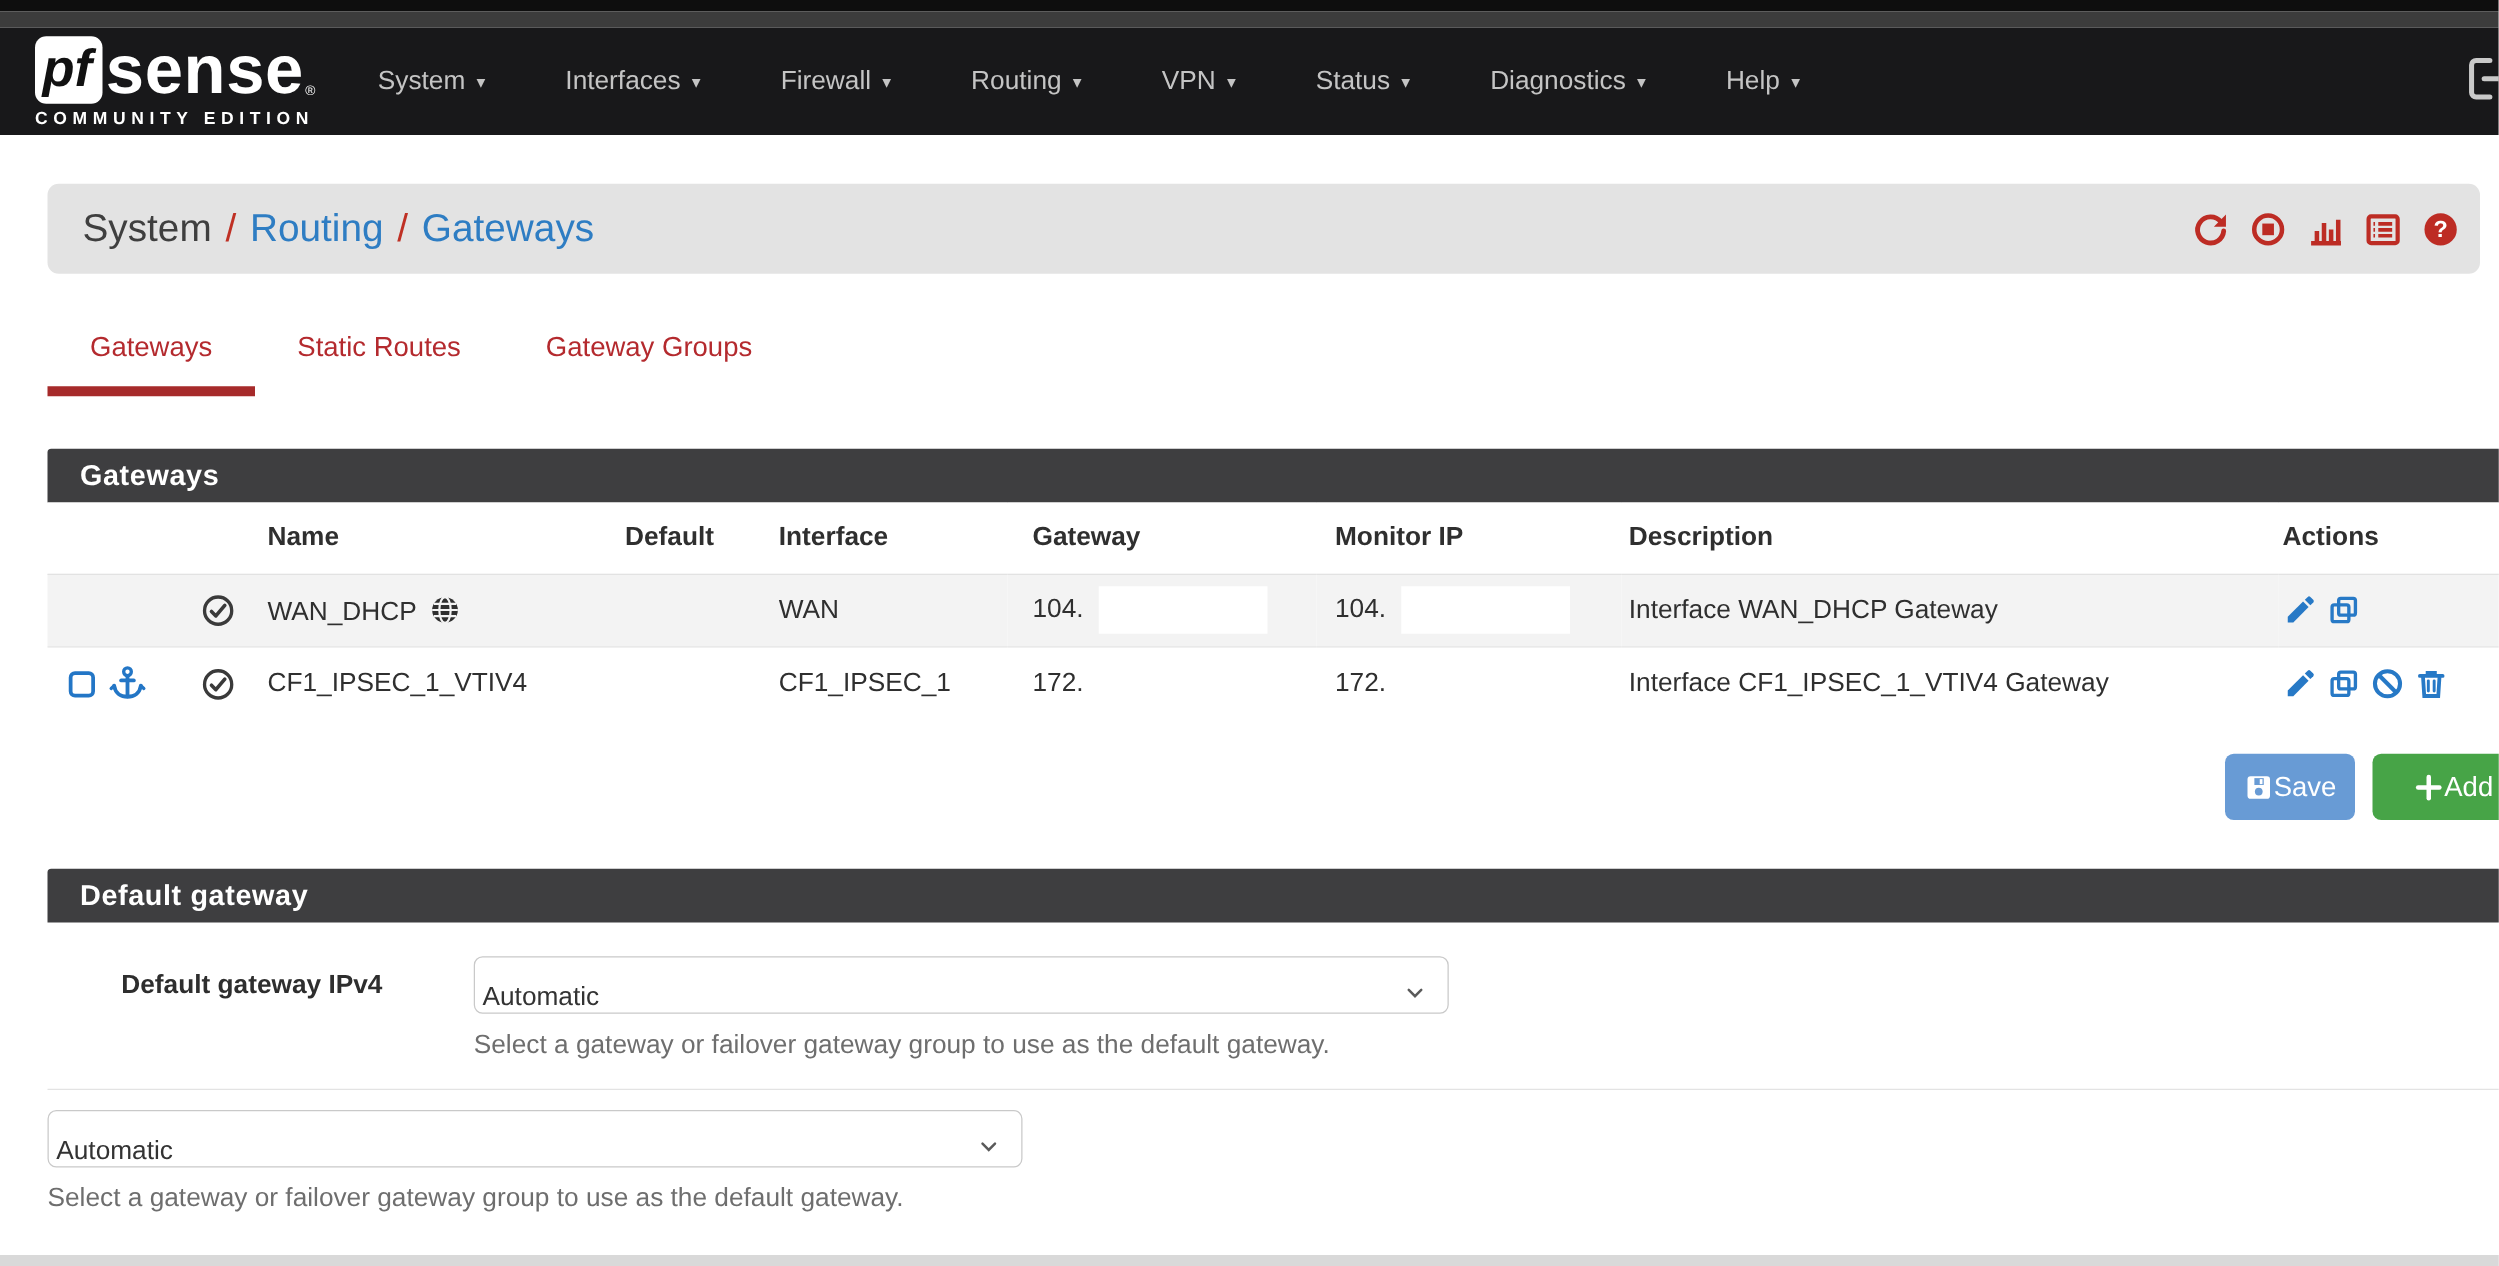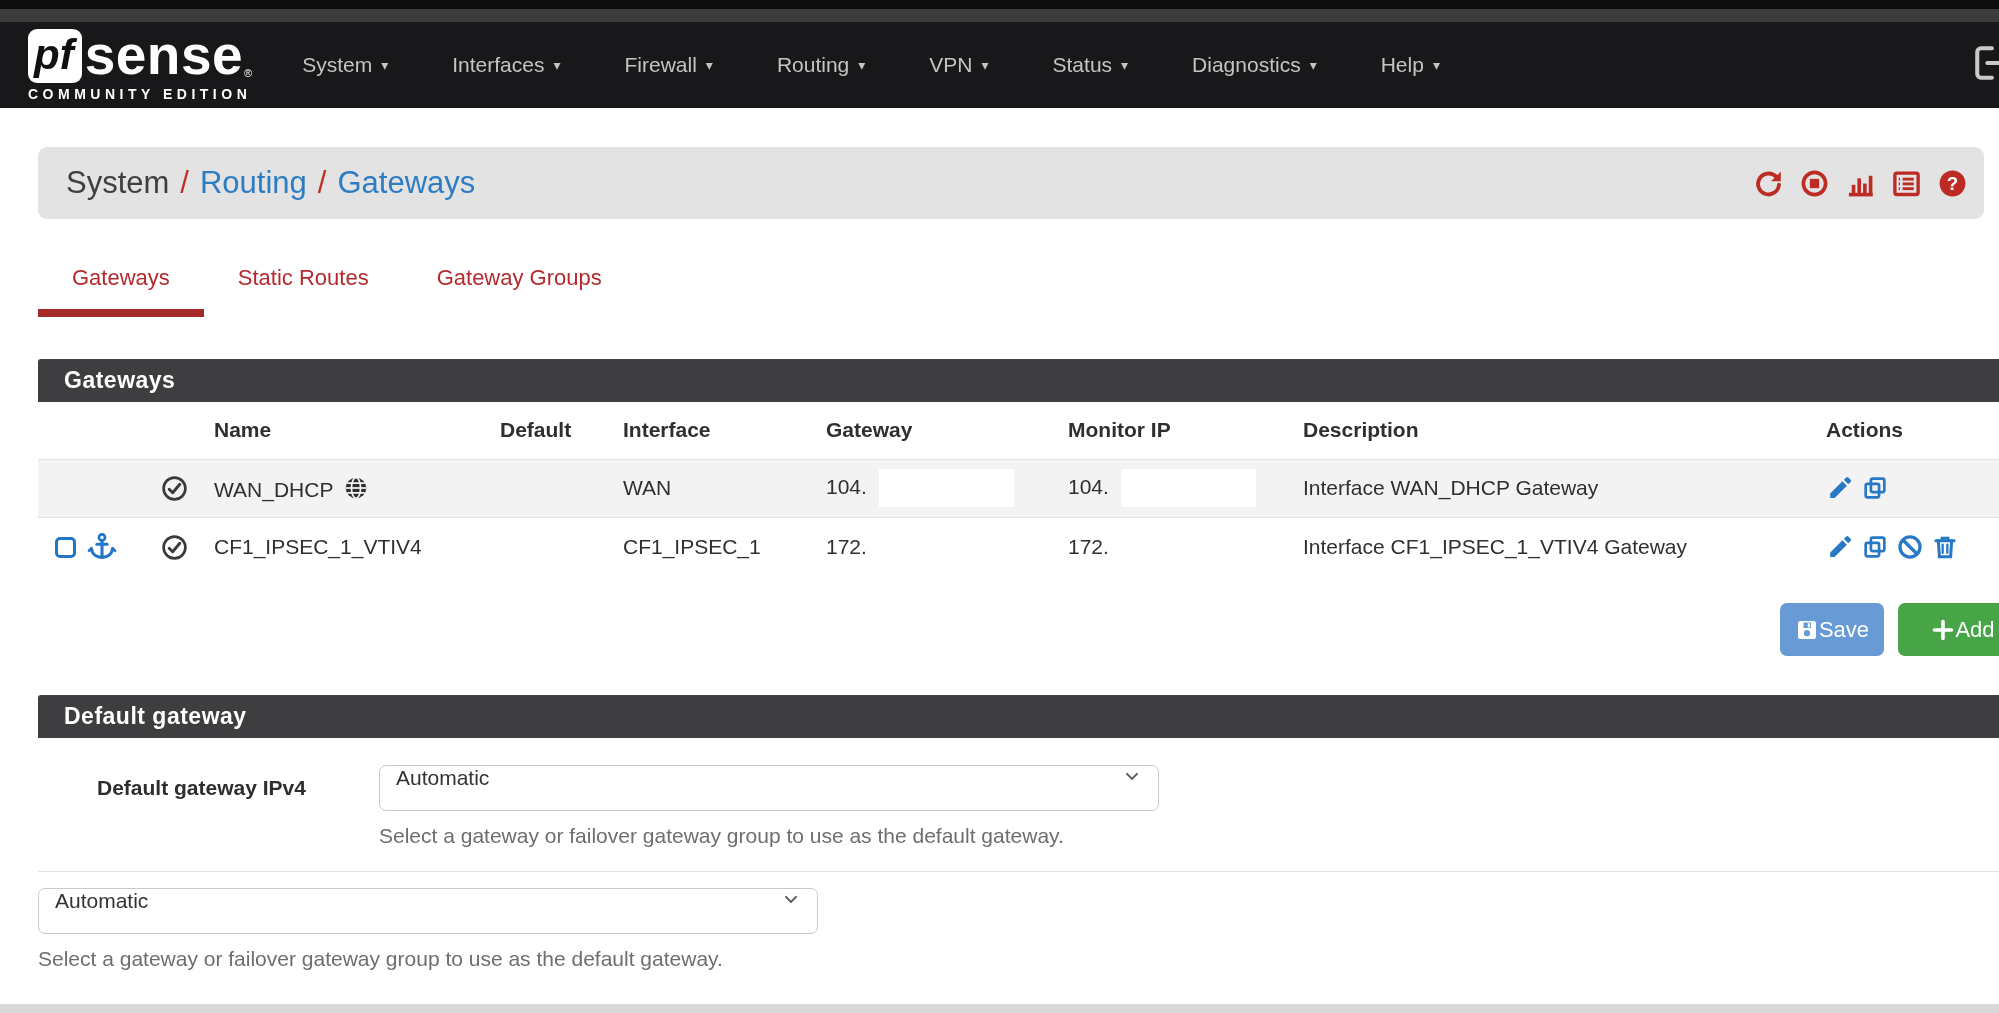--- a/index.html
+++ b/index.html
@@ -75,21 +75,21 @@
   .btn-save { background:#689bd5; width:104px; flex:none; justify-content:center; padding:0; }
   .btn-add { background:#47a447; width:130px; flex:none; justify-content:center; padding:0; }
 
   
   .dg-panel { margin-top:39px; }
   .dg-row { display:flex; padding:27px 0 23px 0; }
   .dg-row + .dg-row { border-top:1px solid #e3e3e3; padding-top:16px; }
   .dg-label { width:341px; padding-left:59px; font-weight:bold; font-size:21px; color:#2e2e2e; padding-top:11px; }
   .dg-control { flex:1; }
   .select { width:780px; height:46px; background:#fff; border:1px solid #c9c9c9; border-radius:7px;
-    display:flex; align-items:flex-start; padding:0 16px 0 16px; font-size:21px; color:#333; cursor:pointer; }
+    display:flex; align-items:flex-end; padding:0 16px 0 6px; font-size:21px; color:#333; cursor:pointer; }
   .select .chev { margin-left:auto; color:#5a5a5a; }
   .dg-help { margin-top:13px; font-size:21px; color:#6e6e6e; }
 
   .bottom-strip { position:absolute; left:0; top:1004px; width:1999px; height:9px; background:#d9d9d9; }
 </style>
 </head>
 <body>
 
 <div class="strip1"></div>
 <div class="strip2"></div>

